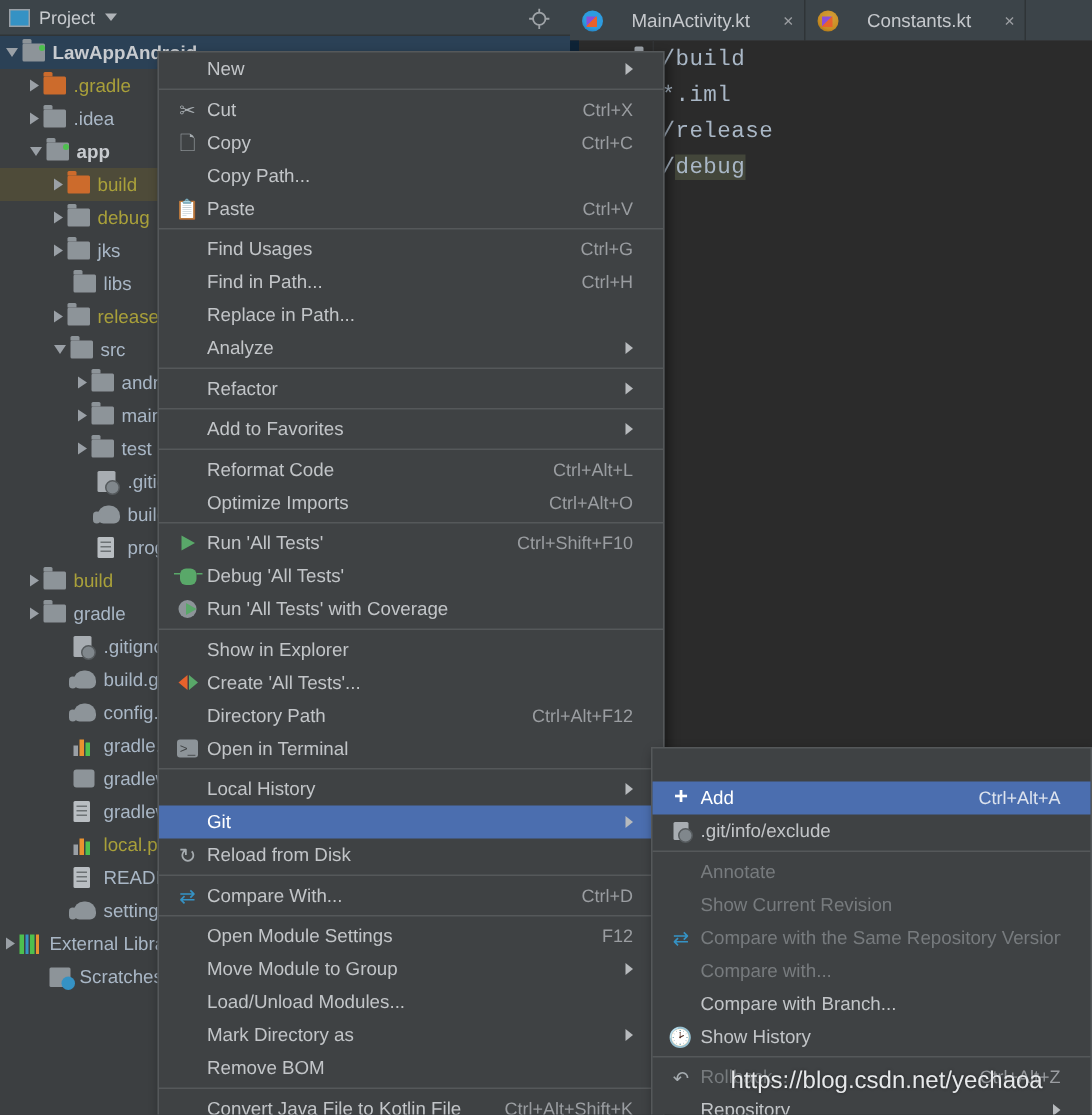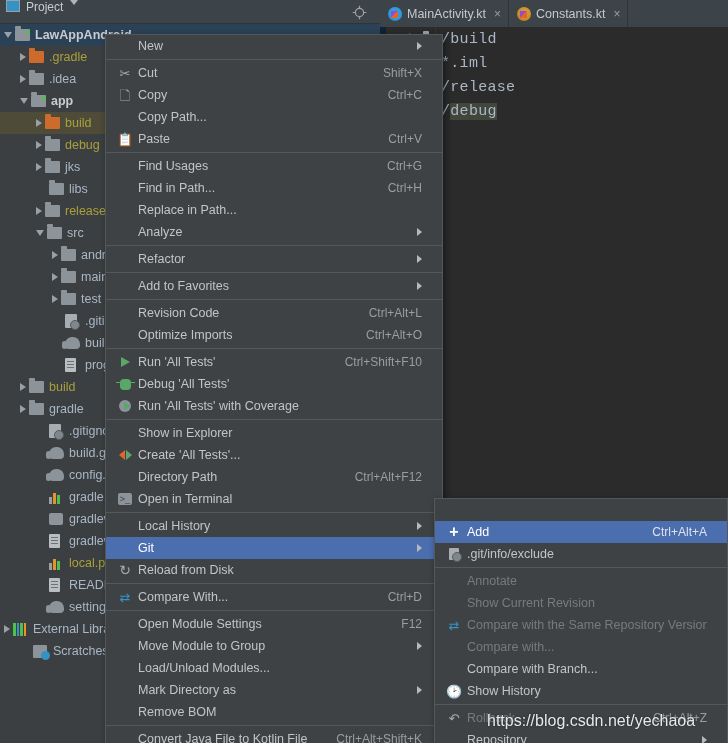--- a/index.html
+++ b/index.html
@@ -9,36 +9,36 @@
     font-family:"Liberation Sans","DejaVu Sans",sans-serif;
     font-size:12px;color:#bbbbbb;
     -webkit-font-smoothing:antialiased;
   }
   #root{position:relative;width:728px;height:743px;overflow:hidden;}
 
   
   .toolwin-header{
     position:absolute;left:0;top:0;width:380px;height:24px;
     background:#3c4449;border-bottom:1px solid #2f3437;
-    display:flex;padding-left:6px;box-sizing:border-box;
+    display:flex;align-items:center;padding-left:6px;box-sizing:border-box;
   }
   .tw-icon{width:14px;height:12px;border:1px solid #9aa0a6;background:#3592c4;margin-right:6px;box-sizing:border-box;}
   .tw-label{color:#c8cbcf;font-size:12px;}
   .tw-caret{margin-left:7px;width:0;height:0;border-left:4px solid transparent;border-right:4px solid transparent;border-top:5px solid #b0b4b8;}
 
   .tw-actions{position:absolute;left:345;top:0;height:24px;display:flex;align-items:center;gap:13px;}
   #tw-actions{left:352px;}
   .act{width:15px;height:15px;position:relative;opacity:.85;}
 
   .tabs-bar{
     position:absolute;left:380px;top:0;width:348px;height:27px;
     background:#3c4449;display:flex;align-items:stretch;
   }
   .etab{
-    display:flex;align-items:center;gap:5px;padding:0 7px 0 8px;
+    display:flex;align-items:center;gap:19px;padding:0 7px 0 8px;
     border-right:1px solid #2f3437;position:relative;
   }
   .etab .tname{font-size:12.5px;color:#c5c8cc;white-space:nowrap;}
   .etab .tclose{color:#9a9da1;font-size:12px;margin-left:3px;}
   .ktic{width:14px;height:14px;border-radius:50%;position:relative;flex:none;}
   .ktic.a{background:radial-gradient(circle at 60% 35%,#2d9ce0 0%,#2d9ce0 55%,#1f6fa8 100%);}
   .ktic.b{background:radial-gradient(circle at 60% 35%,#d6a03a 0%,#c98d22 60%,#8e6211 100%);}
   .ktic::after{content:"";position:absolute;left:3px;top:4px;width:7px;height:7px;
     background:linear-gradient(135deg,#8a4ed8 0%,#8a4ed8 45%,#e8622c 46%,#e8622c 100%);}
 
@@ -465,21 +465,21 @@
         <span class="micon"></span>
         <span class="mtext">New</span>
         <span class="marrow"></span>
       </div>
       <div class="msep"></div>
       <div class="mitem">
         <span class="micon">
           <span class="gi gi-cut">✂</span>
         </span>
         <span class="mtext">Cut</span>
-        <span class="mkey">Shift+X</span>
+        <span class="mkey">Ctrl+X</span>
       </div>
       <div class="mitem">
         <span class="micon">
           <span class="gi gi-copy">🗋</span>
         </span>
         <span class="mtext">Copy</span>
         <span class="mkey">Ctrl+C</span>
       </div>
       <div class="mitem">
         <span class="micon"></span>
@@ -520,21 +520,21 @@
       </div>
       <div class="msep"></div>
       <div class="mitem">
         <span class="micon"></span>
         <span class="mtext">Add to Favorites</span>
         <span class="marrow"></span>
       </div>
       <div class="msep"></div>
       <div class="mitem">
         <span class="micon"></span>
-        <span class="mtext">Revision Code</span>
+        <span class="mtext">Reformat Code</span>
         <span class="mkey">Ctrl+Alt+L</span>
       </div>
       <div class="mitem">
         <span class="micon"></span>
         <span class="mtext">Optimize Imports</span>
         <span class="mkey">Ctrl+Alt+O</span>
       </div>
       <div class="msep"></div>
       <div class="mitem">
         <span class="micon">

